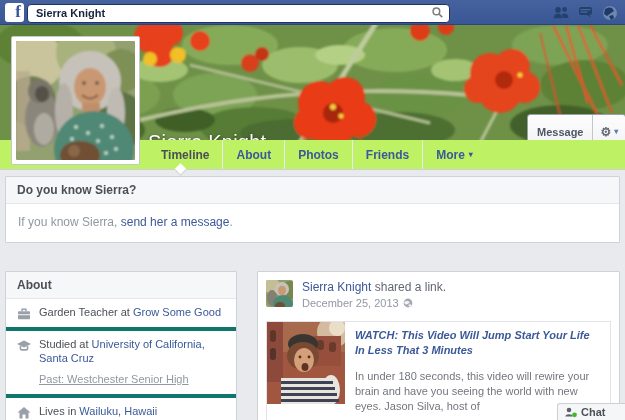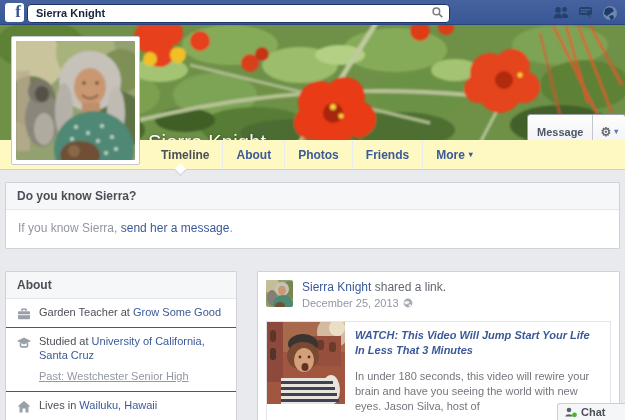--- a/index.html
+++ b/index.html
@@ -35,44 +35,44 @@
     border:1px solid #9aa0a8; border-radius:3px; overflow:hidden;
     box-shadow:0 1px 1px rgba(0,0,0,.15); }
   .cover-btn { background:linear-gradient(#fdfdfd,#f1f2f4); border:none; height:34px;
     font-family:"Liberation Sans", sans-serif; font-size:11px; font-weight:bold; color:#4e5665;
     padding:0 9px; cursor:pointer; display:flex; align-items:center; gap:3px; }
   .cover-btn.gear { border-left:1px solid #c3c7cd; padding:0 7px; }
   .gear-glyph { font-size:12px; color:#5f6773; line-height:1; }
   .btn-caret { font-size:8px; color:#627aad; line-height:1; }
 
   
-  .tabbar { position:absolute; left:0; top:140px; width:625px; height:30px; background:#fef9c3;
+  .tabbar { position:absolute; left:0; top:140px; width:625px; height:30px; background:#bef264;
     border-bottom:1px solid #ccd0d5; z-index:10; display:flex; align-items:stretch;
     padding-left:148px; }
   .tab { display:flex; align-items:center; padding:0 13px; font-size:12px; font-weight:bold;
     color:#3b5998; cursor:pointer; border-left:1px solid #e9ebee; gap:4px; }
   .tab:first-child { border-left:none; }
   .tab.active { color:#4b4f56; cursor:default; }
   .tab .tab-caret { font-size:8px; color:#3b5998; }
   .tab-notch { position:absolute; left:176px; top:165px; width:9px; height:9px; background:#fff;
     transform:rotate(45deg); border-right:1px solid #c9cdd2; border-bottom:1px solid #c9cdd2;
     z-index:13; }
 
   
   .box { position:absolute; background:#fff; border:1px solid #cfd3d9; border-radius:1px; }
   .box-header { background:#f6f7f8; border-bottom:1px solid #e5e6e9; padding:6px 11px;
     font-size:12px; font-weight:bold; color:#4b4f56; }
-  .know-box { left:5px; top:182px; width:615px; }
+  .know-box { left:5px; top:176px; width:615px; }
   .know-body { padding:11px 12px 13px; font-size:12px; color:#9197a3; }
   a.blue-link { color:#3b5998; font-weight:normal; text-decoration:none; cursor:pointer; }
 
   .about-box { left:5px; top:271px; width:232px; }
   .about-row { position:relative; padding:7px 10px 7px 33px; font-size:11px; color:#4b4f56;
     line-height:1.25; }
-  .about-row + .about-row { border-top:1px solid #0f766e; }
+  .about-row + .about-row { border-top:4px solid #0f766e; }
   .about-icon { position:absolute; left:11px; top:8px; width:14px; height:14px; }
   .about-secondary { color:#9197a3; margin-top:8px;text-decoration:underline; }
 
   .post-box { left:257px; top:271px; width:363px; padding:8px; }
   .post-header { position:relative; min-height:30px; padding-left:36px; }
   .post-avatar { position:absolute; left:0; top:0; width:27px; height:27px; border-radius:2px;
     overflow:hidden; cursor:pointer; }
   .post-avatar svg { width:27px; height:27px; display:block; }
   .post-title { font-size:12px; color:#616770; line-height:1.3; }
   .post-date { font-size:11px; color:#9197a3; margin-top:1px; display:flex; align-items:center; gap:4px; }

